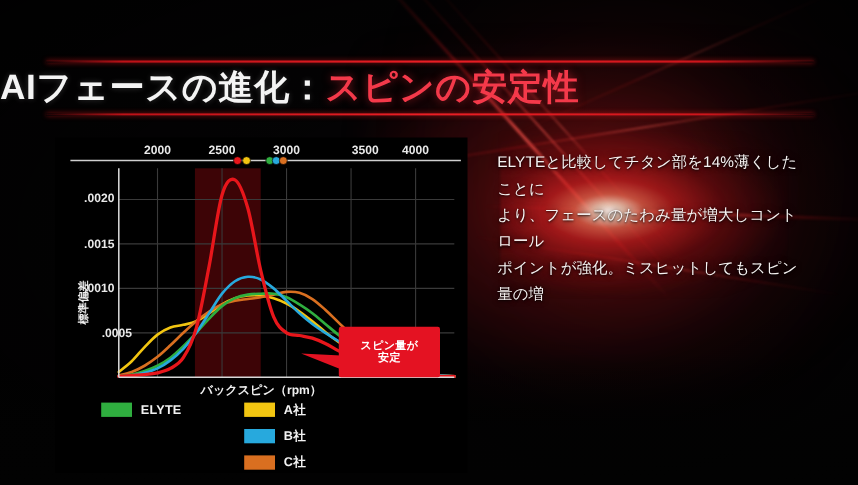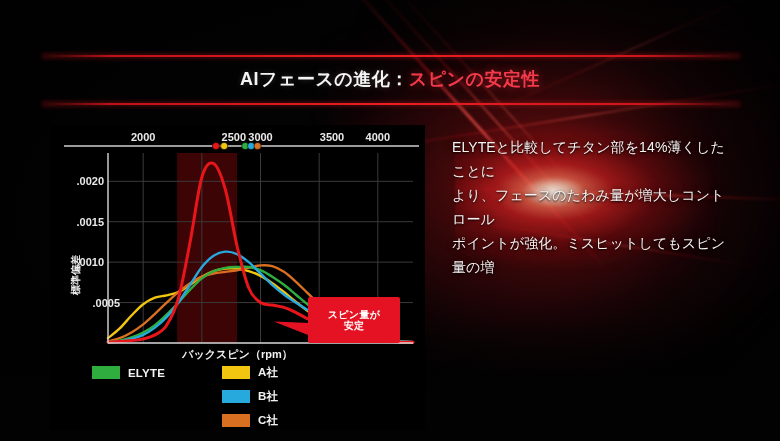--- a/index.html
+++ b/index.html
@@ -69,22 +69,21 @@
     position:absolute; left:42px; width:698px; height:2px;
     background:linear-gradient(90deg,
       rgba(120,10,14,.25) 0%, rgba(200,18,24,.95) 10%,
       rgba(235,30,36,1) 50%, rgba(215,22,28,.95) 86%, rgba(120,10,14,.25) 100%);
     box-shadow:0 0 5px rgba(220,25,30,.75);
   }
   .rule.top { top:5px; }
   .rule.bottom { top:53px; }
   #page-title {
     position:absolute; left:0; top:8px; width:780px;
-    text-align:center;
-    font-size:18px; font-weight:bold; letter-spacing:.5px; line-height:42px;
+    font-size:32px; font-weight:bold; letter-spacing:.5px; line-height:42px;
     white-space:nowrap;
   }
   #page-title .w { color:#f4f4f4; text-shadow:0 0 6px rgba(255,255,255,.2); }
   #page-title .r { color:#f4394a; text-shadow:0 0 8px rgba(235,40,52,.55); }
 
   
   #chart-panel {
     position:absolute; left:50px; top:125px; width:375px; height:305px;
     background:#000; overflow:hidden;
   }
@@ -190,21 +189,21 @@
         <line x1="58" y1="28" x2="58" y2="218" stroke="#d8d8d8" stroke-width="1.4"></line>
         <line x1="14" y1="21" x2="369" y2="21" stroke="#cfcfcf" stroke-width="1.4"></line>
         <circle cx="165.92307692307693" cy="21" r="3.6" fill="#e8161b" stroke="#000" stroke-width="0.6"></circle>
         <circle cx="174.13461538461536" cy="21" r="3.6" fill="#f2c511" stroke="#000" stroke-width="0.6"></circle>
         <circle cx="195.25" cy="21" r="3.6" fill="#2fae3f" stroke="#000" stroke-width="0.6"></circle>
         <circle cx="201.1153846153846" cy="21" r="3.6" fill="#27a9dd" stroke="#000" stroke-width="0.6"></circle>
         <circle cx="207.56730769230768" cy="21" r="3.6" fill="#d96f20" stroke="#000" stroke-width="0.6"></circle>
       </svg>
     <div id="tick-layer">
         <div class="xtick-label" style="left: 93.1923px;">2000</div>
-        <div class="xtick-label" style="left: 151.846px; margin-left: 32px;">2500</div>
+        <div class="xtick-label" style="left: 151.846px;">2500</div>
         <div class="xtick-label" style="left: 210.5px;">3000</div>
         <div class="xtick-label" style="left: 282px;">3500</div>
         <div class="xtick-label" style="left: 327.808px;">4000</div>
         <div class="ytick-label" style="top: 177.574px; right: 305px;">.0005</div>
         <div class="ytick-label" style="top: 137.149px; right: 321px;">.0010</div>
         <div class="ytick-label" style="top: 96.7234px; right: 321px;">.0015</div>
         <div class="ytick-label" style="top: 56.2979px; right: 321px;">.0020</div>
       </div>
   </div>
 

